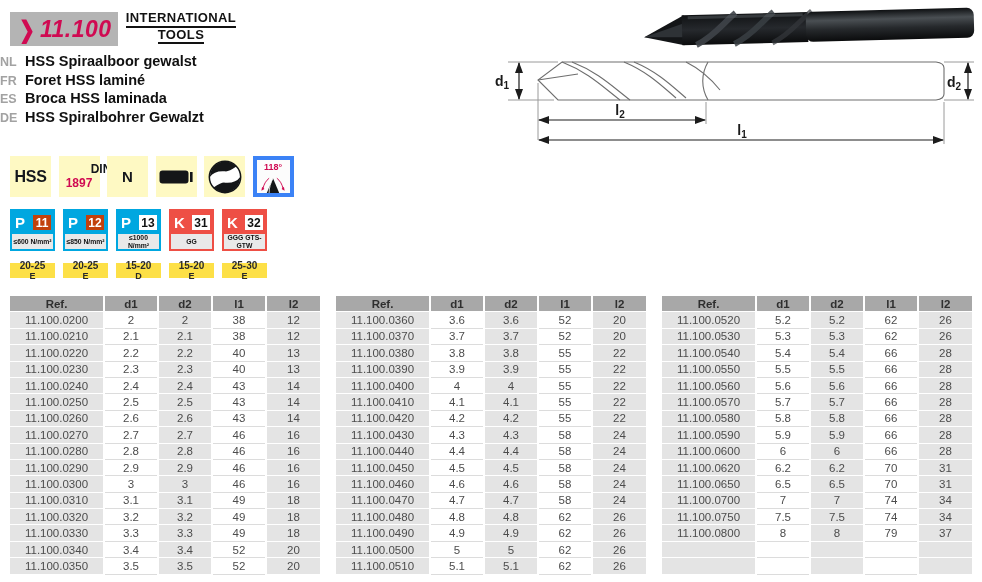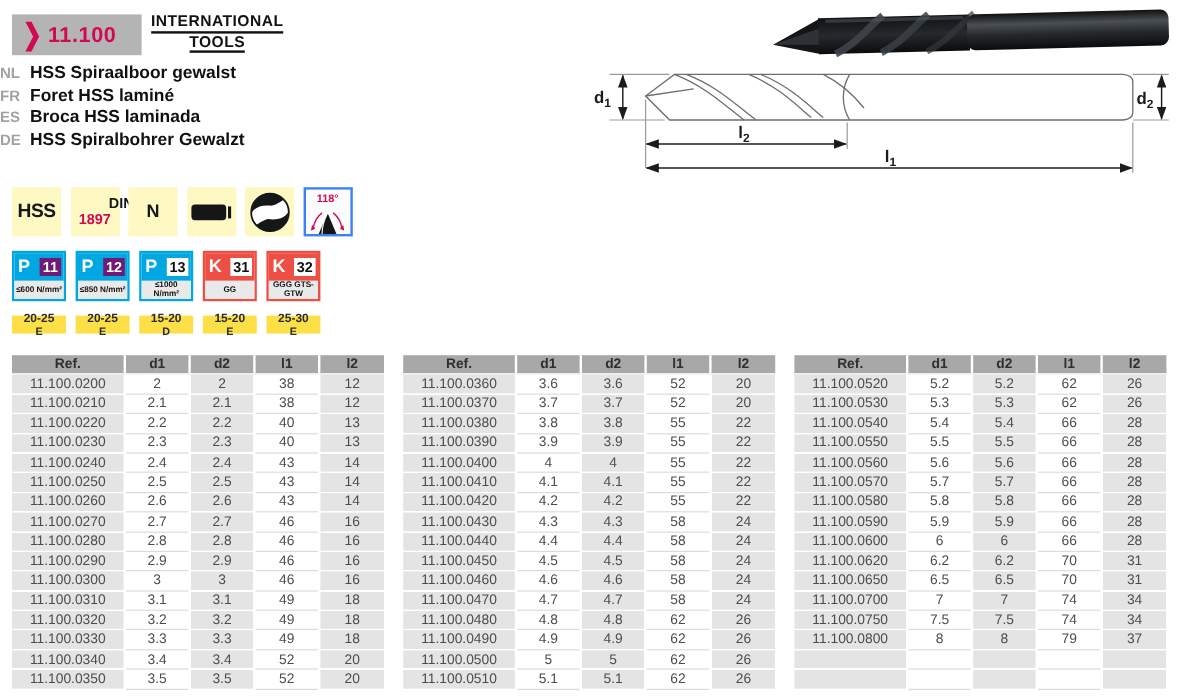--- a/index.html
+++ b/index.html
@@ -3,21 +3,21 @@
 <meta charset="utf-8">
 <style>
   html,body{margin:0;padding:0;background:#fff;}
   .root{position:relative;width:982px;height:582px;background:#fff;overflow:hidden;
         font-family:"Liberation Sans",sans-serif;}
 
   
   .badge{position:absolute;left:10px;top:12px;width:108px;height:34px;background:#b4b4b4;
          display:flex;align-items:center;box-sizing:border-box;padding-left:9px;}
   .badge-arrow{color:#d00a52;font-weight:900;font-size:19px;margin-right:5px;transform:scaleY(1.25);}
-  .badge-code{color:#d00a52;font-weight:900;font-size:18px;letter-spacing:.5px;}
+  .badge-code{color:#d00a52;font-weight:900;font-size:23px;letter-spacing:.5px;font-style:italic;}
 
   .brand{position:absolute;left:121px;top:11px;width:120px;text-align:center;color:#121212;
          font-weight:900;font-size:13px;letter-spacing:.4px;line-height:1.12;}
   .brand span{display:inline-block;border-bottom:2px solid #121212;}
 
   .titles{position:absolute;left:0;top:53px;}
   .title-row{display:flex;align-items:baseline;height:18.5px;}
   .lang{width:25px;color:#a2a2a2;font-weight:bold;font-size:12.5px;flex:0 0 25px;}
   .title{font-weight:bold;font-size:14.5px;color:#101010;}
 
@@ -28,35 +28,35 @@
   .dim-sub{font-size:10px;}
 
   
   .spec-row{position:absolute;left:10px;top:156px;display:flex;gap:7.5px;}
   .spec-box{width:41px;height:41px;background:#fef9c3;display:flex;flex-direction:column;
             align-items:center;justify-content:center;box-sizing:border-box;}
   .hss-label{font-size:16px;font-weight:900;color:#14171c;letter-spacing:-0.3px;}
   .din-label{font-size:12px;font-weight:900;color:#14171c;line-height:1.1;text-align:center;margin-left:44px;}
   .din-number{font-size:12px;font-weight:900;color:#d00a52;line-height:1.1;text-align:center;}
   .type-n{font-size:15px;font-weight:900;color:#14171c;}
-  .spec-box.angle-box{background:#fcfcfc;border:2px solid #3b82f6;justify-content:flex-start;padding-top:3px;align-items:center;}
+  .spec-box.angle-box{background:#fcfcfc;border:4px solid #3b82f6;justify-content:flex-start;padding-top:3px;align-items:center;}
   .angle-label{color:#d00a52;font-size:9px;font-weight:bold;line-height:1;}
 
   
   .app-row{position:absolute;left:10px;top:209px;display:flex;gap:8px;}
   .app-box{width:45px;height:42px;border:2px solid;box-sizing:border-box;display:flex;flex-direction:column;}
   .app-box.cyan{border-color:#00a7e0;}
   .app-box.red{border-color:#ee4f45;}
   .app-top{flex:1;display:flex;align-items:center;justify-content:space-between;padding:0 2px 0 3px;}
   .cyan .app-top{background:#00a7e0;}
   .red .app-top{background:#ee4f45;}
   .app-letter{color:#fff;font-weight:900;font-size:15px;}
   .app-num{min-width:18px;height:15px;display:flex;align-items:center;justify-content:center;
            font-weight:900;font-size:12px;}
-  .app-num.dark{background:#701a75;color:#fff;}
+  .app-num.dark{background:#c2410c;color:#fff;}
   .app-num.light{background:#fff;color:#101010;}
   .app-note{height:15px;background:#e9e9e9;font-size:6.8px;font-weight:bold;color:#111;
             display:flex;align-items:center;justify-content:center;text-align:center;line-height:1.08;
             padding:0 1px;}
 
   
   .speed-row{position:absolute;left:10px;top:263px;display:flex;gap:8px;}
   .speed-box{width:45px;height:15px;background:#fde047;text-align:center;font-weight:bold;color:#2a2a2a;
              display:flex;flex-direction:column;justify-content:center;}
   .speed-range{font-size:10px;line-height:11px;}

